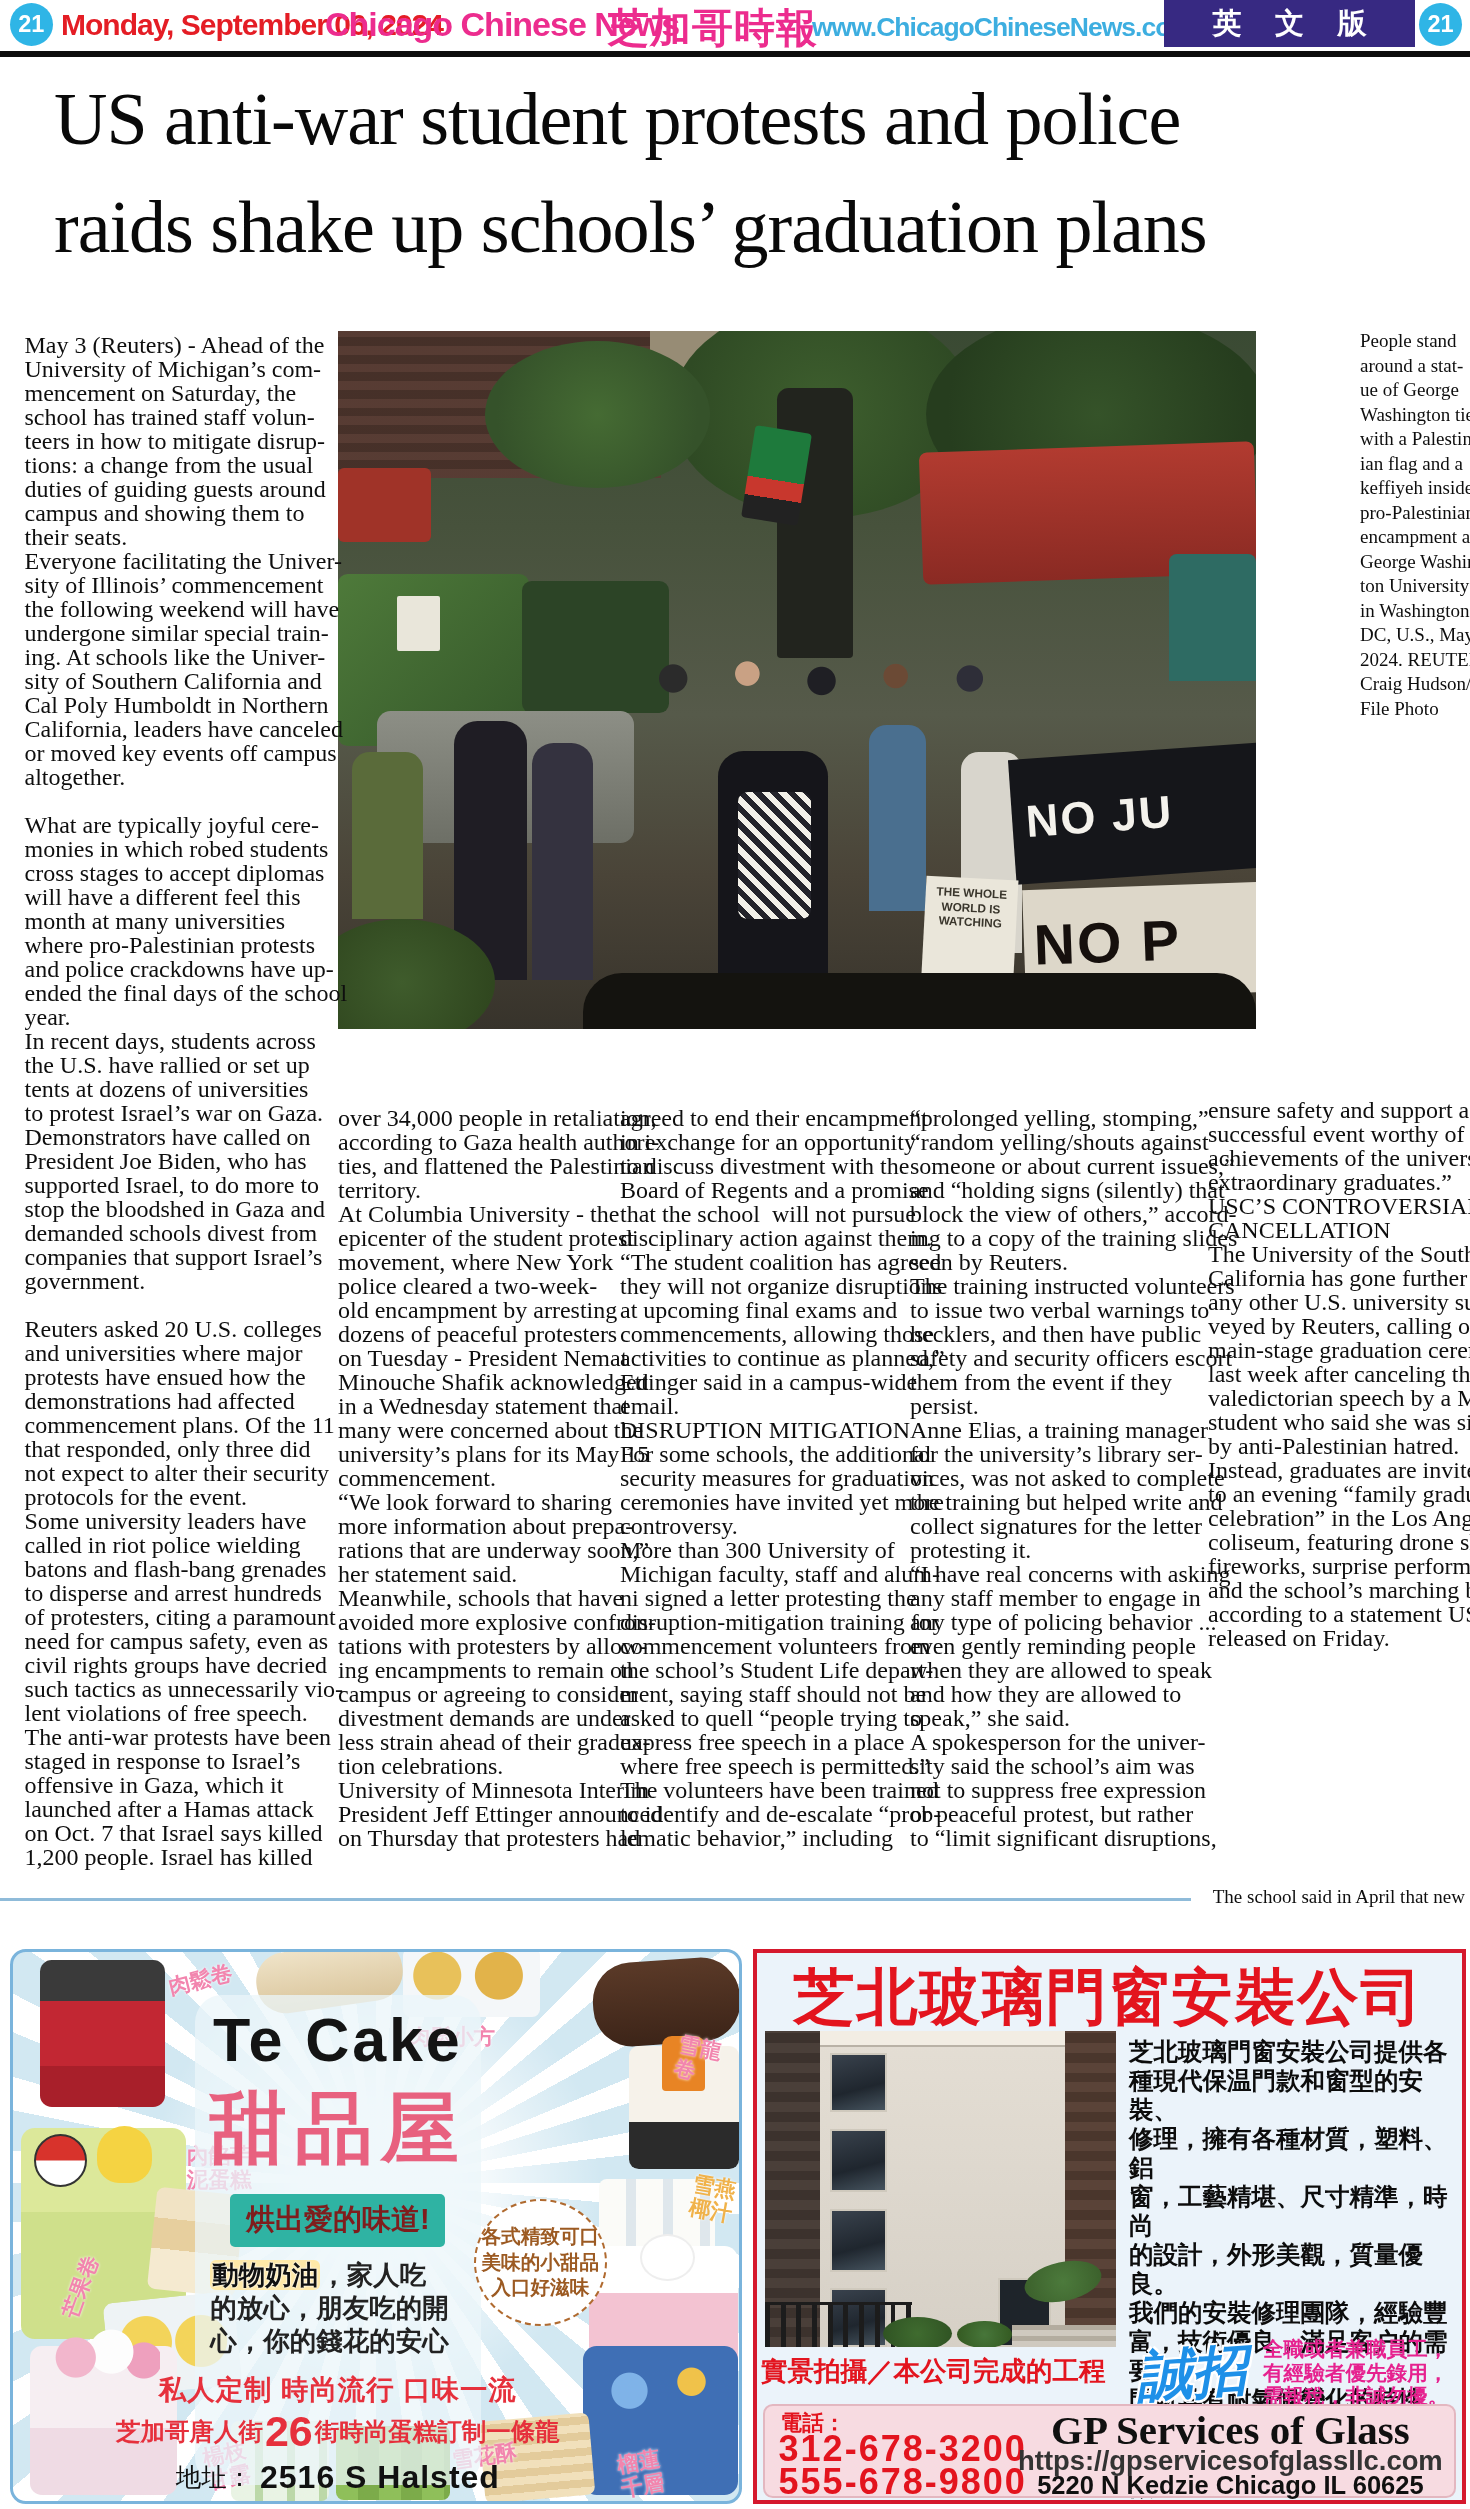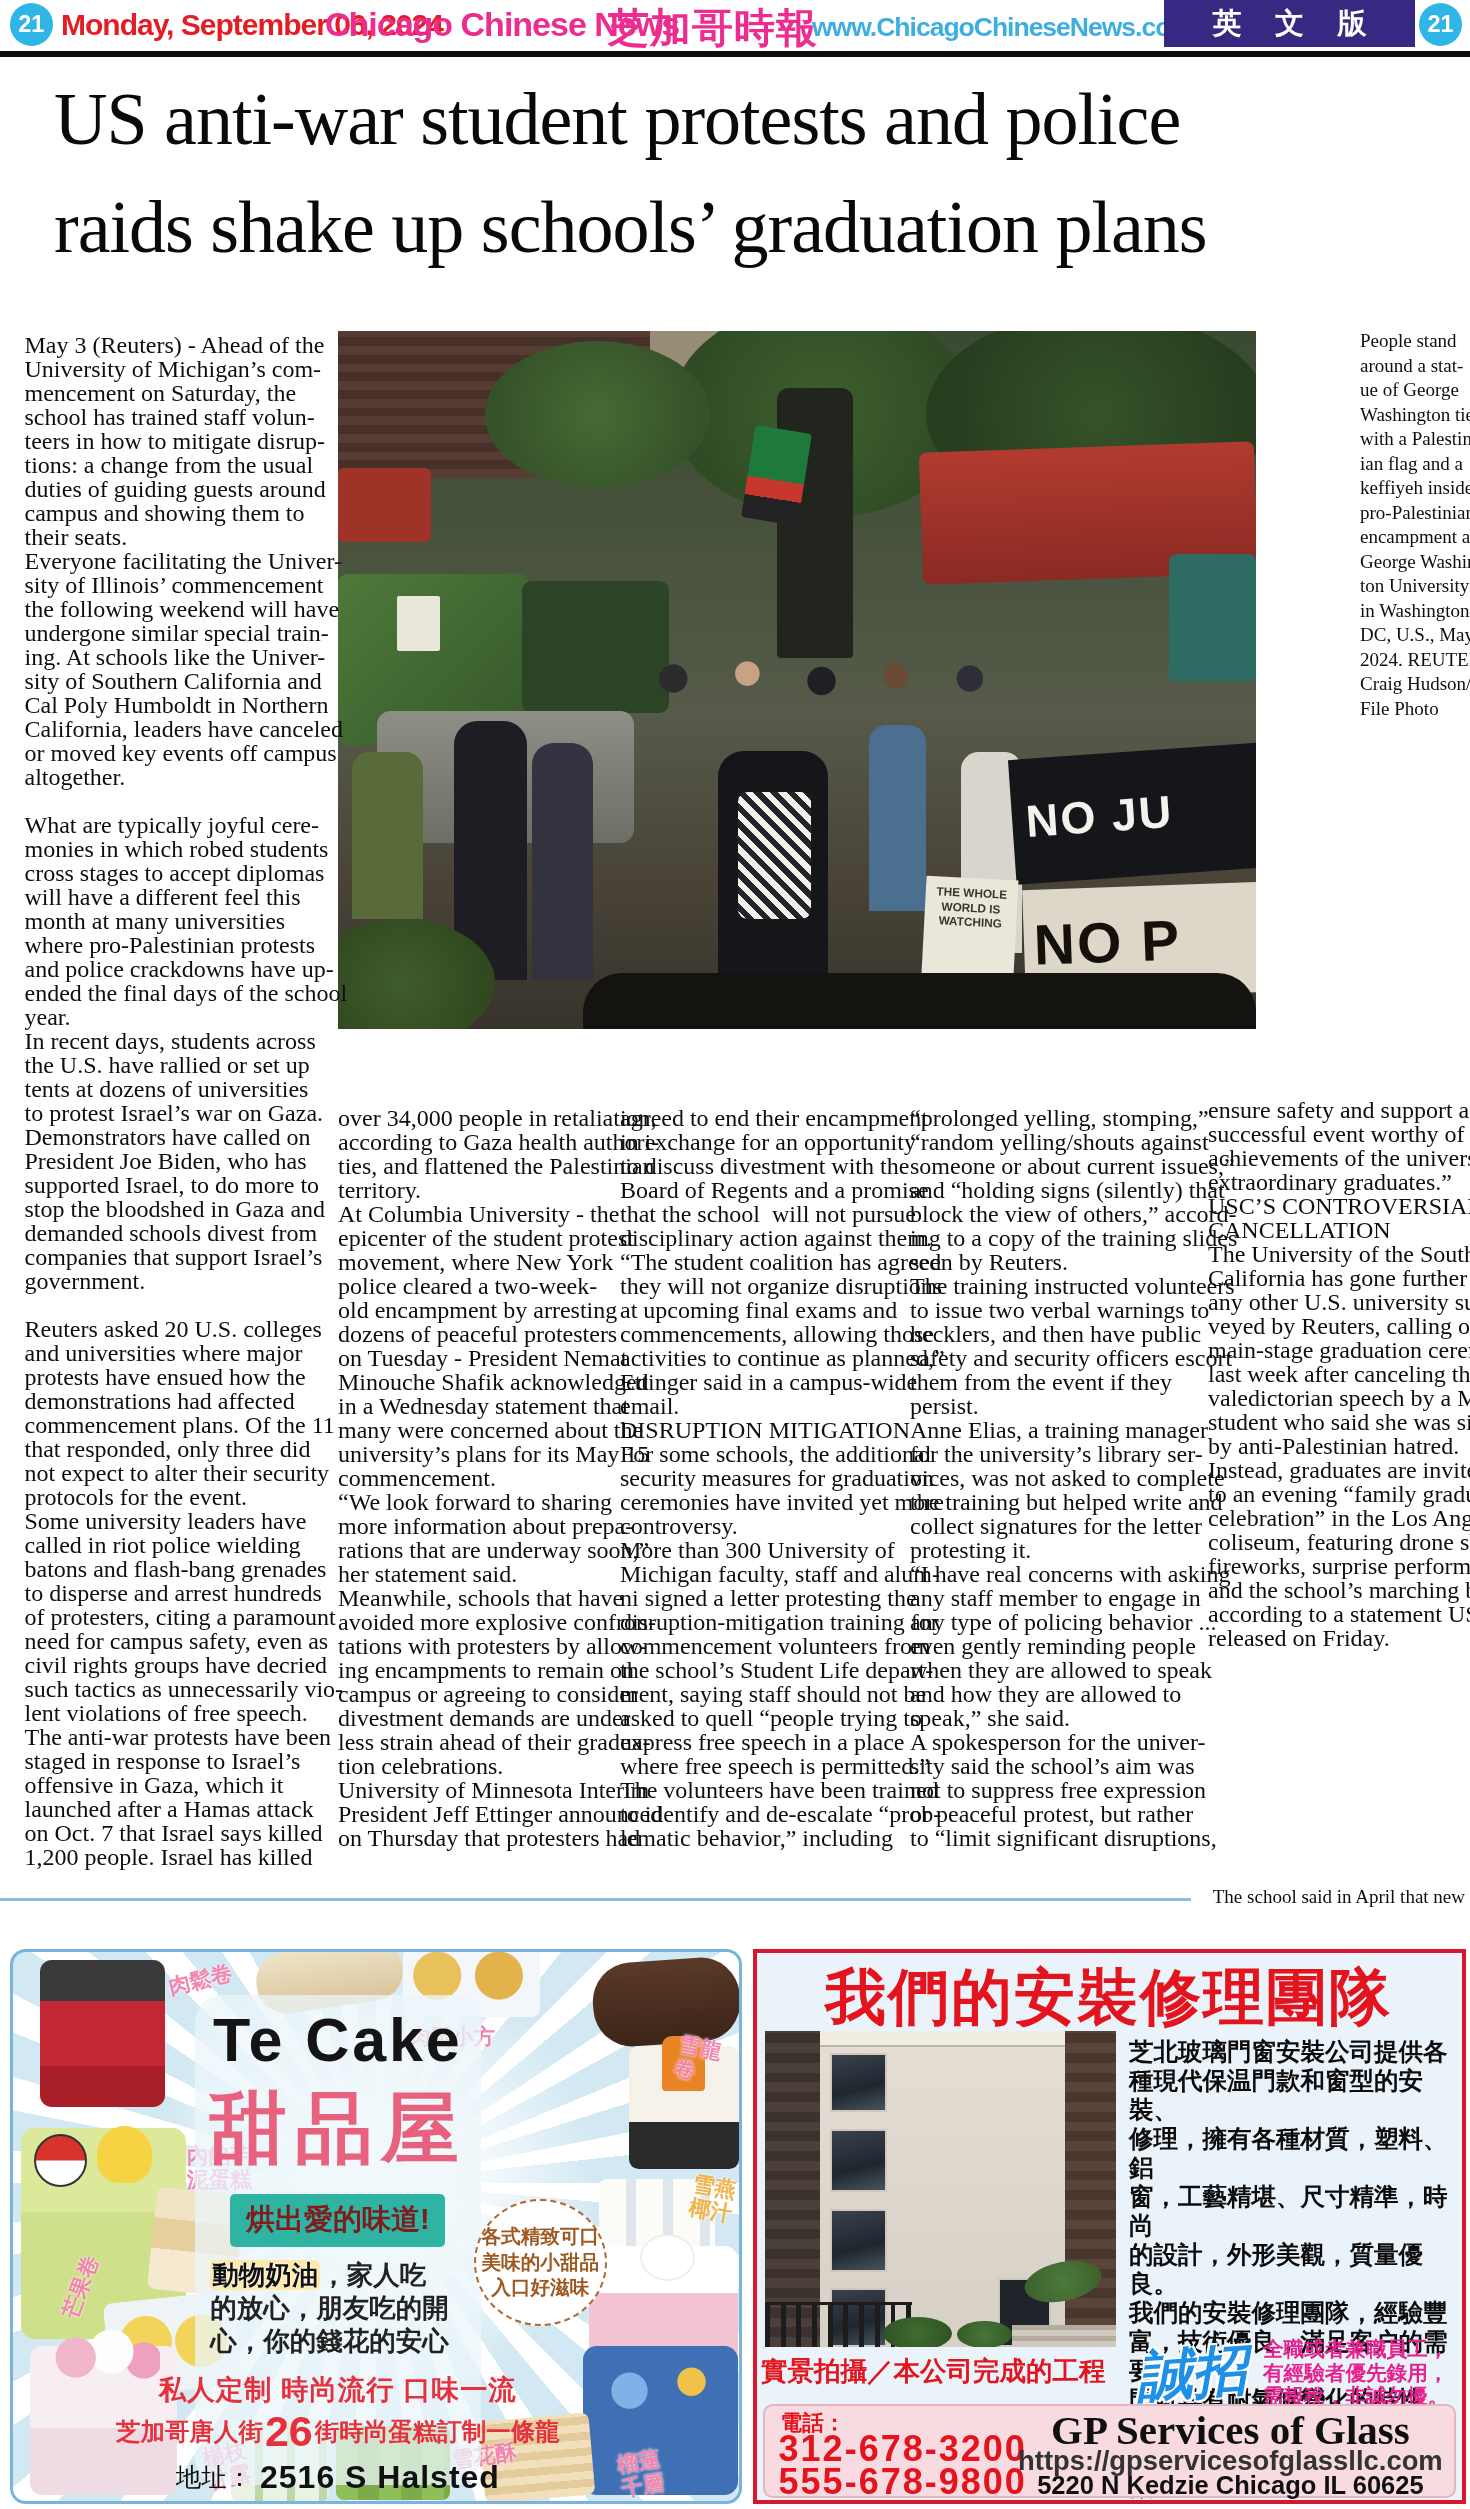--- a/index.html
+++ b/index.html
@@ -427,21 +427,21 @@
         <span class="val" style="position:static;">2516 S Halsted</span>
       </div>
 
     </div>
     <div class="tk-badge">各式精致可口
 美味的小甜品
 入口好滋味</div>
   </div>
 
   <div class="ad-glass">
-    <div class="gl-title">我們的安裝修理團隊</div>
+    <div class="gl-title">芝北玻璃門窗安裝公司</div>
 
     <div class="gl-photo">
       <div style="left:0;top:0;width:351px;height:118px;background:linear-gradient(180deg,#bcd7ea,#d8e6ef);"></div>
       <div style="left:0;top:0;width:55px;height:316px;background:repeating-linear-gradient(0deg,#4a3f39 0 9.8px,#3c322d 9.8px 19.6px);"></div>
       <div style="left:300px;top:0;width:51px;height:316px;background:repeating-linear-gradient(0deg,#5a4338 0 9.8px,#4a362c 9.8px 19.6px);"></div>
       <div style="left:55px;top:0;width:245px;height:316px;background:linear-gradient(180deg,#e4ded4,#d6d0c6);"></div>
       <div style="left:55px;top:0;width:245px;height:13.7px;background:#f2ede3;border-bottom:2px solid #b9b2a6;"></div>
       <div style="left:65px;top:21.6px;width:225px;height:59px;display:flex;gap:17.6px;">
         <div class="win"></div>
           <div class="win"></div>

